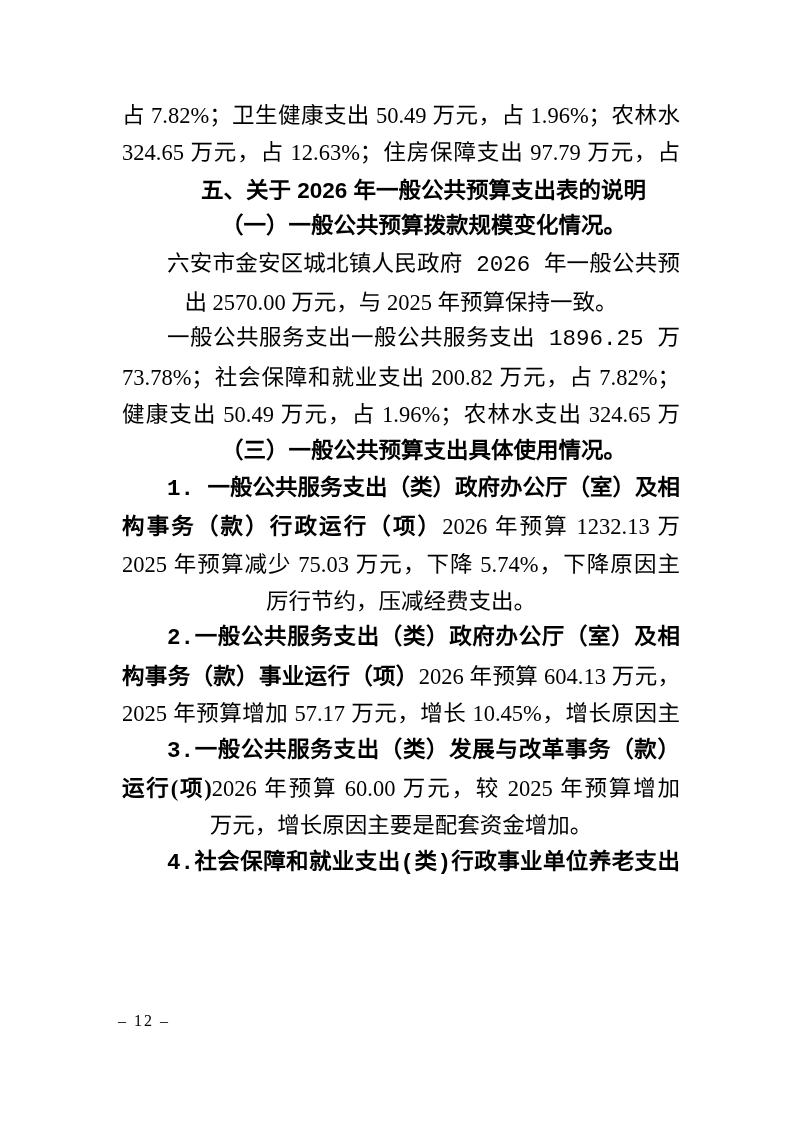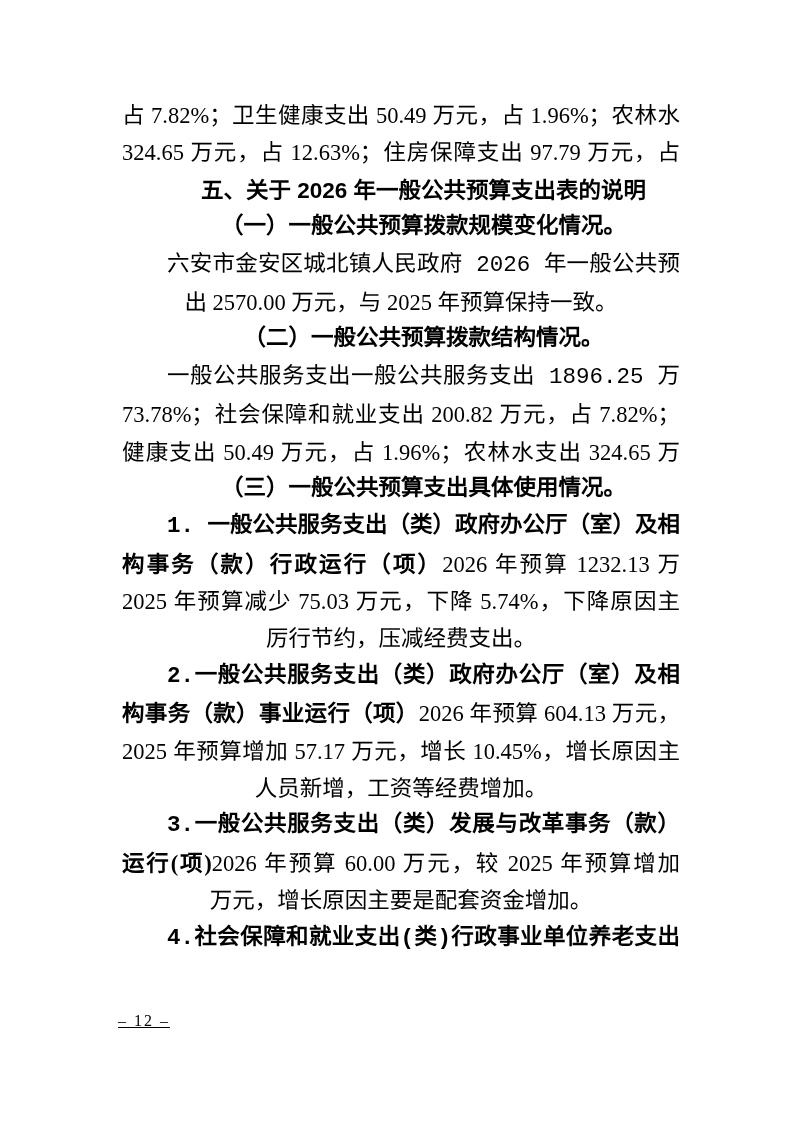--- a/index.html
+++ b/index.html
@@ -49,56 +49,53 @@
     font-family: "Liberation Sans", "DejaVu Sans", sans-serif;
   }
   .pagenum {
     position: absolute;
     left: 118px;
     top: 1010px;
     font-size: 16px;
     line-height: 22px;
     letter-spacing: 2px;
     color: #000000;
-    text-decoration: underline;
   }
 </style>
 </head>
 <body>
 
 <div class="page">
   <div class="content">
 
     <div class="line j"><span>占 7.82%；卫生健康支出 50.49 万元，占 1.96%；农林水支出</span></div>
     <div class="line j"><span>324.65 万元，占 12.63%；住房保障支出 97.79 万元，占 3.81%。</span></div>
 
     <div class="line ind hs"><span>五、关于 2026 年一般公共预算支出表的说明</span></div>
 
     <div class="line ind"><span class="b">（一）一般公共预算拨款规模变化情况。</span></div>
 
     <div class="line ind j"><span>六安市金安区城北镇人民政府 2026 年一般公共预算支</span></div>
     <div class="line"><span>出 2570.00 万元，与 2025 年预算保持一致。</span></div>
 
-    <div class="line ind"><span class="b">（二）一般公共预算拨款结构情况。</span></div>
 
     <div class="line ind j"><span>一般公共服务支出一般公共服务支出 1896.25 万元，占</span></div>
     <div class="line j"><span>73.78%；社会保障和就业支出 200.82 万元，占 7.82%；卫生</span></div>
     <div class="line j"><span>健康支出 50.49 万元，占 1.96%；农林水支出 324.65 万元，</span></div>
 
     <div class="line ind"><span class="b">（三）一般公共预算支出具体使用情况。</span></div>
 
     <div class="line ind j"><span class="b">1. 一般公共服务支出（类）政府办公厅（室）及相关机</span></div>
     <div class="line j"><span class="b">构事务（款）行政运行（项）</span><span>2026 年预算 1232.13 万元，较</span></div>
     <div class="line j"><span>2025 年预算减少 75.03 万元，下降 5.74%，下降原因主要是</span></div>
     <div class="line"><span>厉行节约，压减经费支出。</span></div>
 
     <div class="line ind j"><span class="b">2.一般公共服务支出（类）政府办公厅（室）及相关机</span></div>
     <div class="line j"><span class="b">构事务（款）事业运行（项）</span><span>2026 年预算 604.13 万元，较</span></div>
     <div class="line j"><span>2025 年预算增加 57.17 万元，增长 10.45%，增长原因主要是</span></div>
-    <div class="line"><span>人员新增，工资等经费增加。</span></div>
 
     <div class="line ind j"><span class="b">3.一般公共服务支出（类）发展与改革事务（款）行政</span></div>
     <div class="line j"><span class="b">运行(项)</span><span>2026 年预算 60.00 万元，较 2025 年预算增加 60.00</span></div>
     <div class="line"><span>万元，增长原因主要是配套资金增加。</span></div>
 
     <div class="line ind j"><span class="b">4.社会保障和就业支出(类)行政事业单位养老支出(款)</span></div>
 
   </div>
 
   <div class="pagenum">– 12 –</div>

